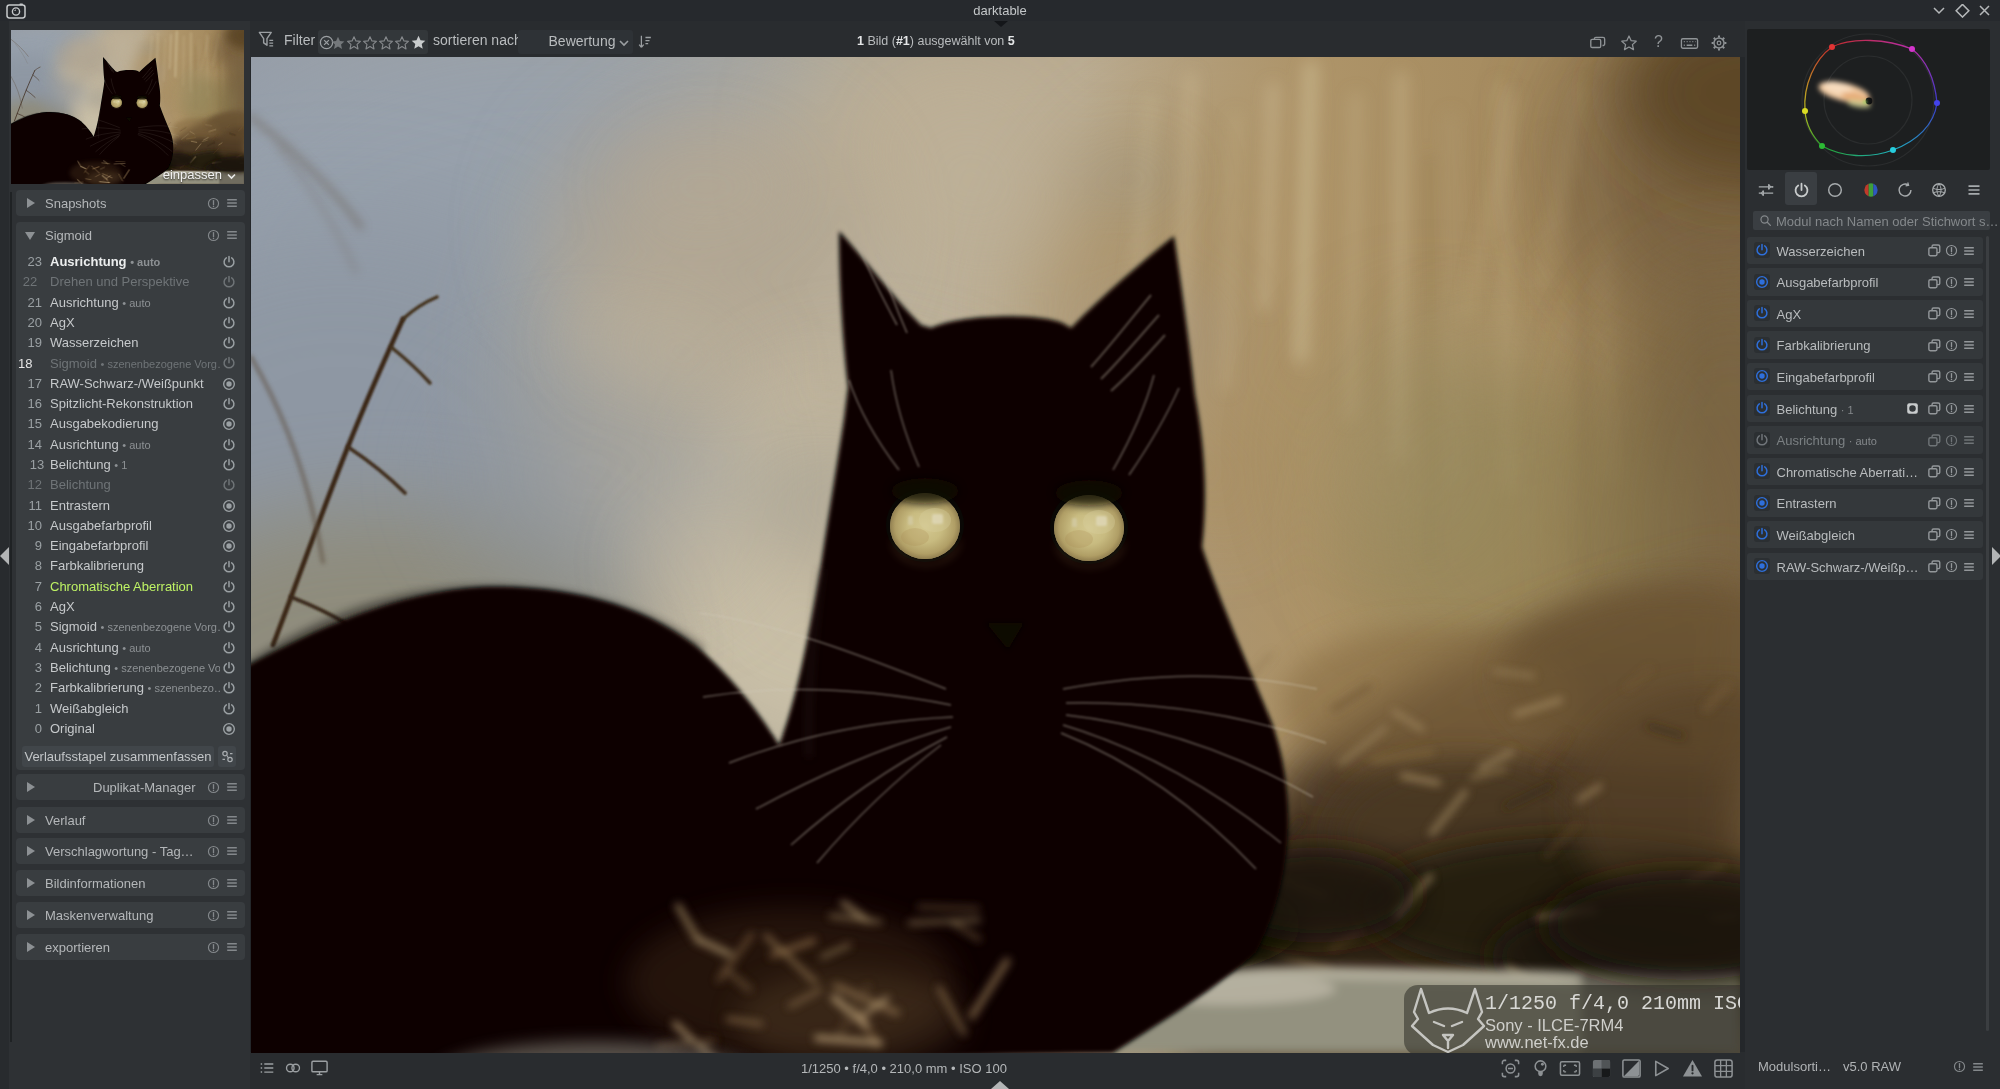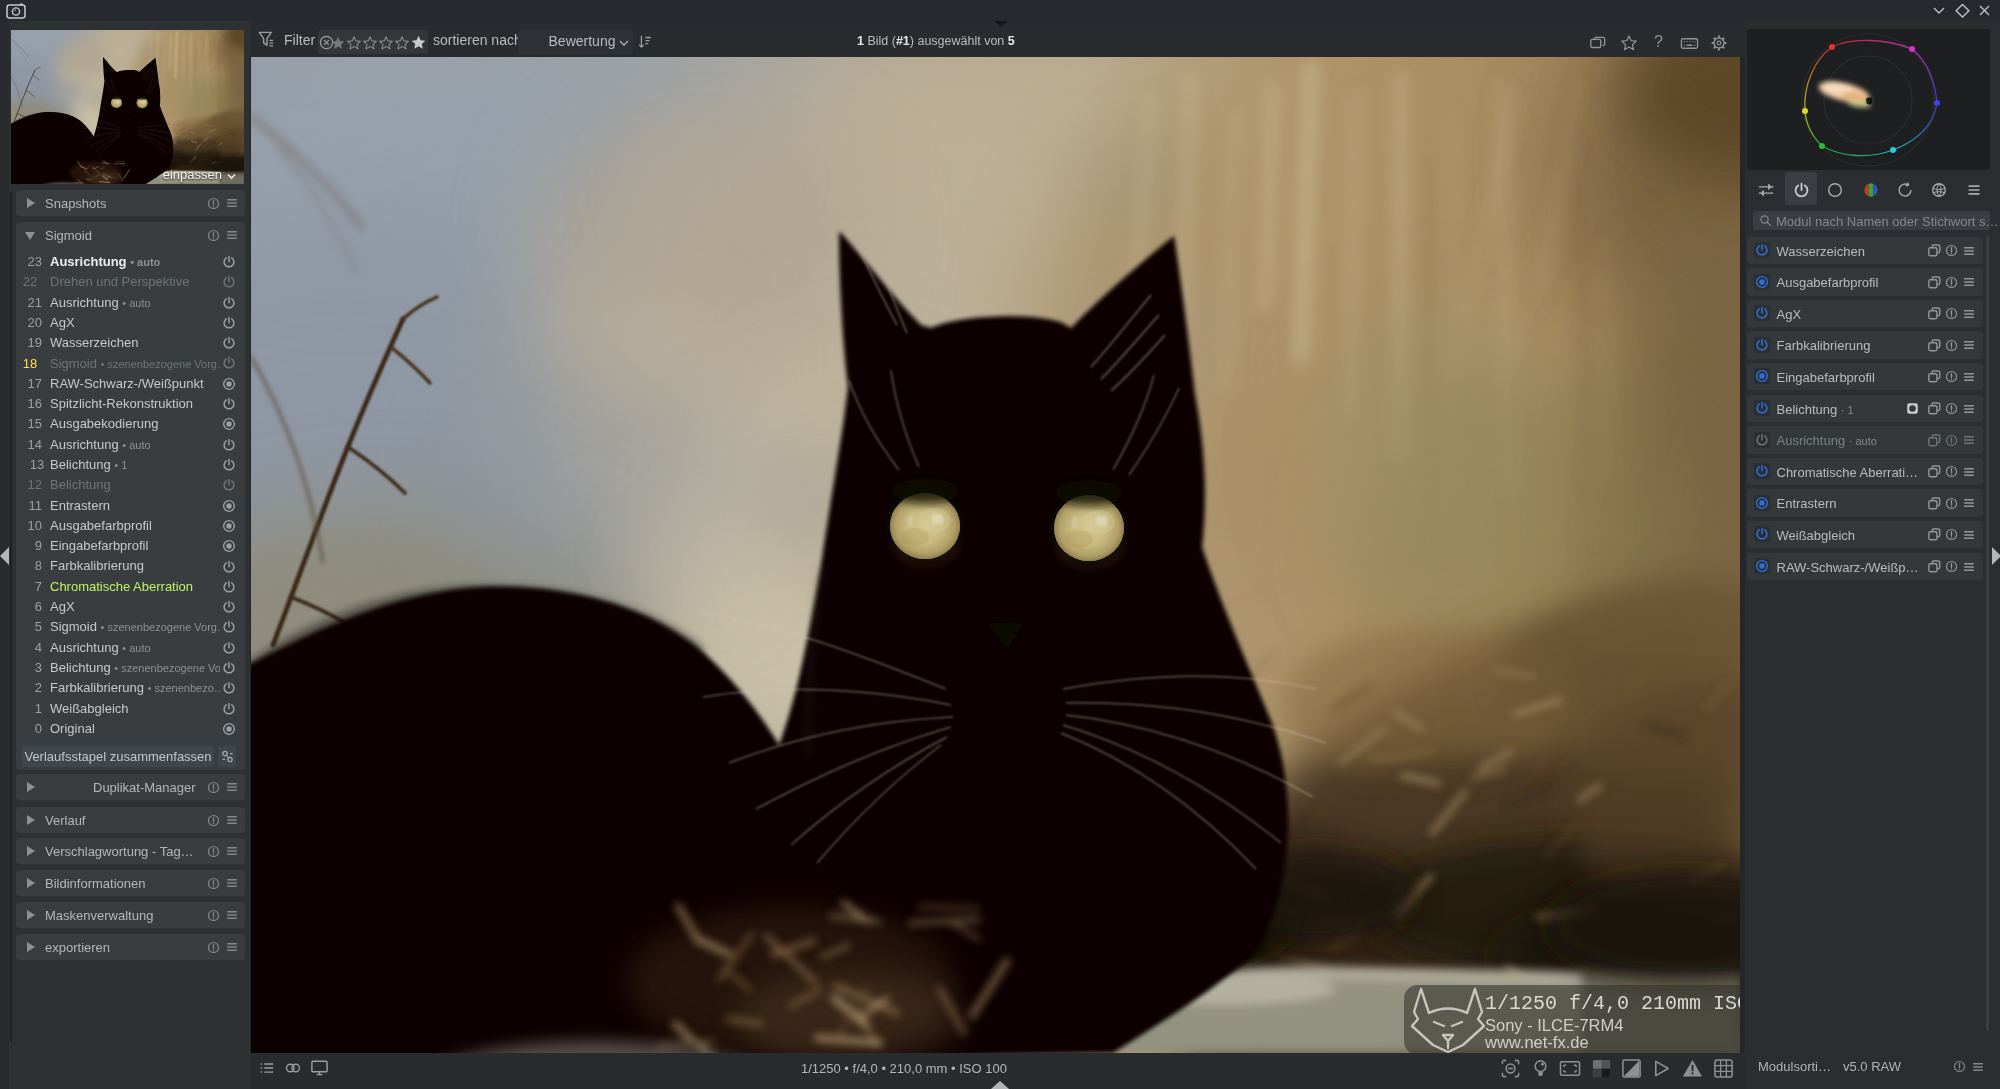--- a/index.html
+++ b/index.html
@@ -155,20 +155,21 @@
           <path d="M10 7 a1.8 1.8 0 0 0 -1.6 1" stroke="currentColor" stroke-width="1" fill="none"></path>
           <rect x="13.5" y="0.4" width="3.4" height="1.8" rx="0.6" fill="currentColor"></rect>
         </symbol>
 </defs>
 </svg>
 
 <div class="abs" id="titlebar" style="left:0;top:0;width:2000px;height:21px;background:#26292d;"></div>
 <svg class="abs" style="left:6px;top:3px;color:#c7cacc" width="20" height="16">
       <use href="#i-cam"></use>
     </svg>
+<div class="abs" style="left:0;top:3px;width:2000px;text-align:center;color:#c4c7c9;font-size:13px;">darktable</div>
 <svg class="abs" width="60" height="14" style="left:1932px;top:4px;color:#b5b8ba">
       <path d="M2 4 l5 5 5-5" fill="none" stroke="currentColor" stroke-width="1.5"></path>
       <rect x="26" y="2.2" width="9" height="9" fill="none" stroke="currentColor" stroke-width="1.5" transform="rotate(45 30.5 6.7)"></rect>
       <path d="M48 2 l9 9 M57 2 l-9 9" stroke="currentColor" stroke-width="1.5"></path>
     </svg>
 <div class="abs" style="left:994px;top:21px;width:0;height:0;border-left:7px solid transparent;border-right:7px solid transparent;border-top:6px solid #141619;z-index:5;"></div>
 
 <div class="abs" id="leftpanel" style="left:0;top:21px;width:250px;height:1068px;background:#2e3134;"></div>
 <div class="abs" style="left:0;top:21px;width:9px;height:1068px;background:#282b2e;"></div>
 <div class="abs" style="left:10px;top:192px;width:2px;height:850px;background:#1f2224;"></div>
@@ -538,21 +539,21 @@
 <div class="abs" style="left:18px;top:315px;width:24px;text-align:right;color:#9aa0a3;font-size:13px;">20</div>
 <div class="abs" style="left:50px;top:315px;width:170px;white-space:nowrap;overflow:hidden;color:#c6c9cb;font-size:13px;">AgX</div>
 <svg class="abs" width="14" height="14" style="left:222px;top:316px;color:#9aa0a3">
       <use href="#i-pwr"></use>
     </svg>
 <div class="abs" style="left:18px;top:335px;width:24px;text-align:right;color:#9aa0a3;font-size:13px;">19</div>
 <div class="abs" style="left:50px;top:335px;width:170px;white-space:nowrap;overflow:hidden;color:#c6c9cb;font-size:13px;">Wasserzeichen</div>
 <svg class="abs" width="14" height="14" style="left:222px;top:336px;color:#9aa0a3">
       <use href="#i-pwr"></use>
     </svg>
-<div class="abs" style="left:18px;top:356px;width:24px;text-align:center;color:#fde047;font-size:13px;">18</div>
+<div class="abs" style="left:18px;top:356px;width:24px;text-align:left;color:#e5e5e5;font-size:13px;">18</div>
 <div class="abs" style="left:50px;top:356px;width:170px;white-space:nowrap;overflow:hidden;color:#6f7477;font-size:13px;">Sigmoid <span style="font-size:11px;color:#6f7477;">• szenenbezogene Vorg…</span></div>
 <svg class="abs" width="14" height="14" style="left:222px;top:356px;color:#6f7477">
       <use href="#i-pwr"></use>
     </svg>
 <div class="abs" style="left:18px;top:376px;width:24px;text-align:right;color:#9aa0a3;font-size:13px;">17</div>
 <div class="abs" style="left:50px;top:376px;width:170px;white-space:nowrap;overflow:hidden;color:#c6c9cb;font-size:13px;">RAW-Schwarz-/Weißpunkt</div>
 <svg class="abs" width="14" height="14" style="left:222px;top:377px;color:#9aa0a3">
       <use href="#i-radio"></use>
     </svg>
 <div class="abs" style="left:18px;top:396px;width:24px;text-align:right;color:#9aa0a3;font-size:13px;">16</div>

